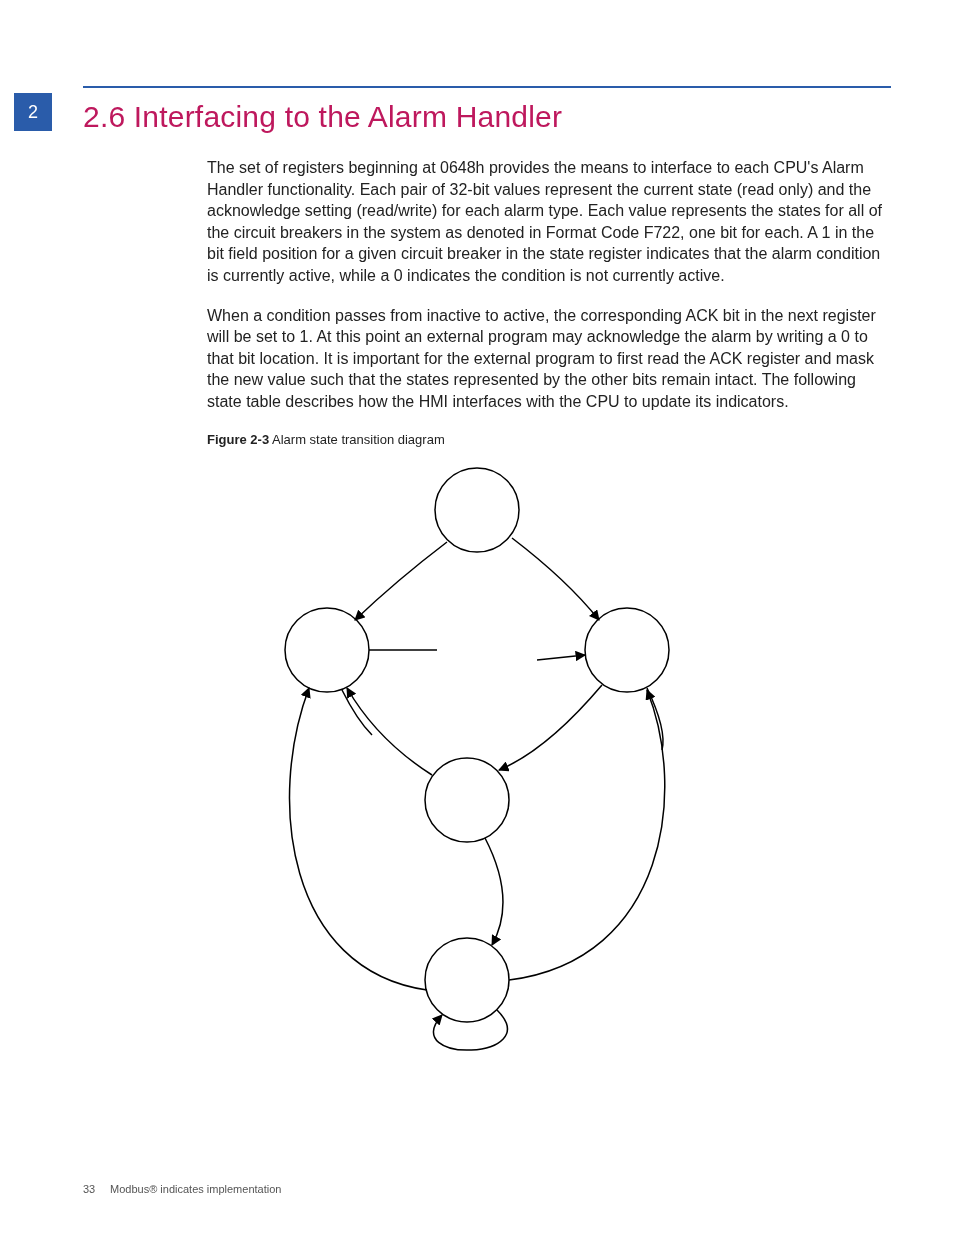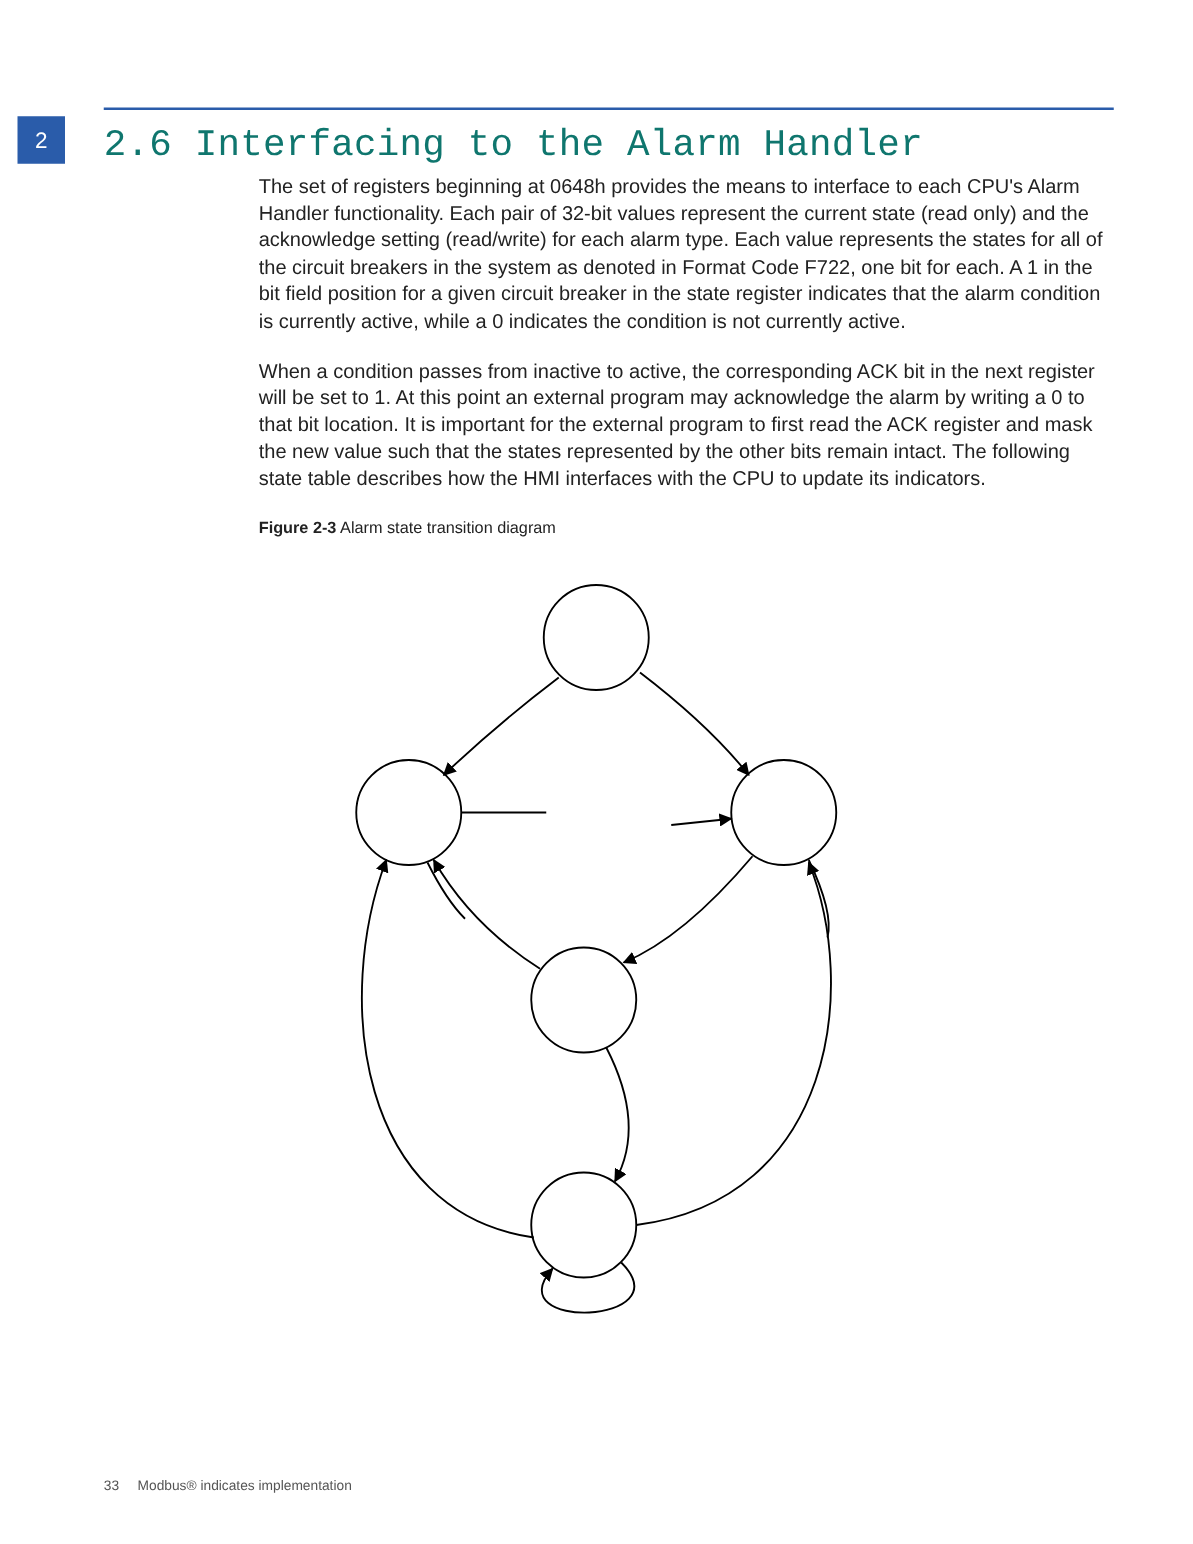--- a/index.html
+++ b/index.html
@@ -30,28 +30,27 @@
     align-items: center;
     justify-content: center;
     font-size: 18px;
   }
   .heading {
     position: absolute;
     left: 83px;
     top: 100px;
     font-size: 30px;
     font-weight: 400;
-    color: #0f766e;
+    color: #be185d;
     letter-spacing: 0.2px;
-    font-family: Liberation Mono, monospace;
   }
   .body-col {
     position: absolute;
     left: 207px;
-    top: 139px;
+    top: 157px;
     width: 684px;
     font-size: 16px;
     line-height: 1.35;
     color: #222;
   }
   .body-col p { margin-bottom: 18px; }
   .fig-caption {
     font-size: 13px;
     margin-top: 4px;
     margin-bottom: 10px;

